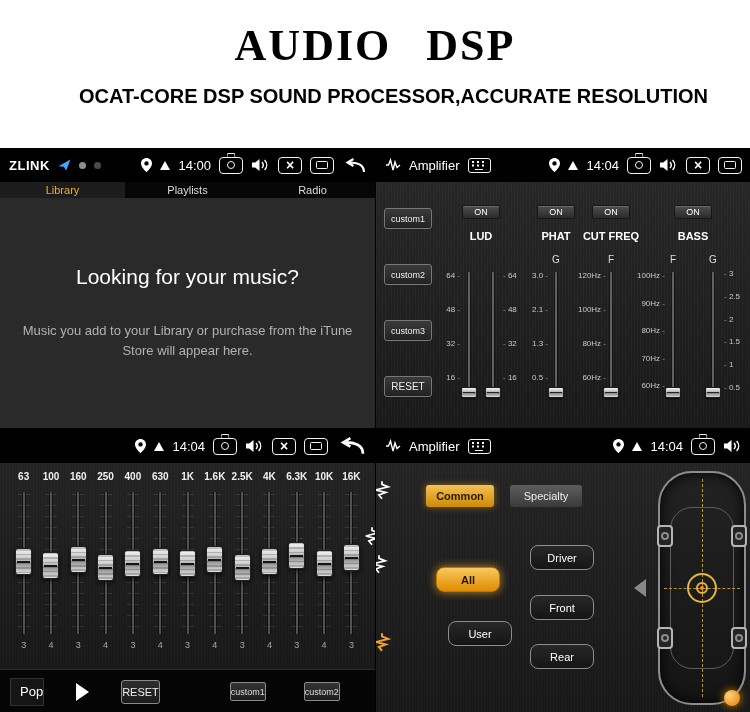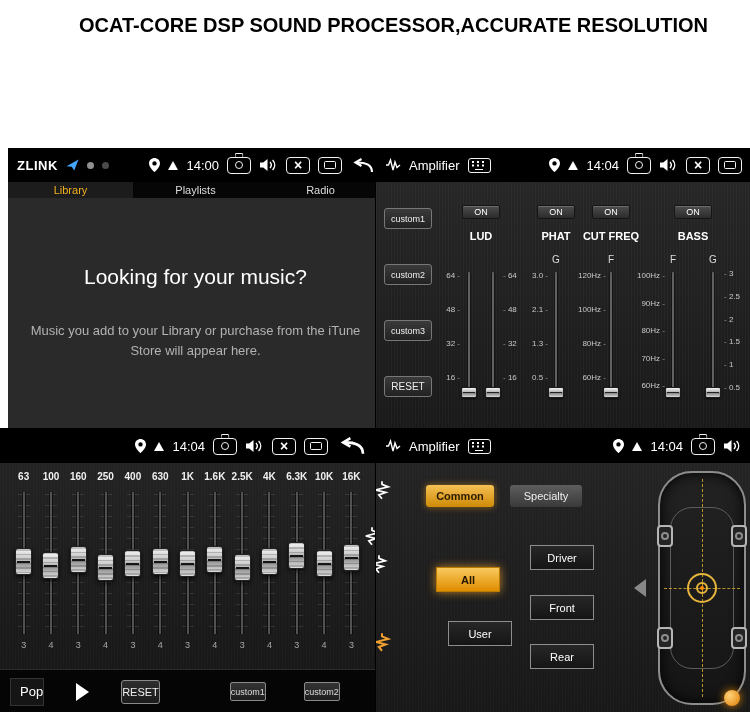--- a/index.html
+++ b/index.html
@@ -7,21 +7,21 @@
          font-family:"Liberation Sans",sans-serif;}
 
   
   .header{position:absolute;left:0;top:0;width:750px;height:148px;background:#fff;text-align:center;}
   .header .title{margin-top:20px;font-family:"Liberation Serif",serif;font-size:44px;font-weight:bold;
                  letter-spacing:2px;word-spacing:22px;color:#000;}
   .header .subtitle{margin-top:14px;font-size:20px;font-weight:bold;color:#000;letter-spacing:0px;padding-left:37px;}
 
   
   .panel{position:absolute;background:#141414;overflow:hidden;}
-  #p-tl{left:8px;top:148px;width:375px;height:280px;}
+  #p-tl{left:0;top:148px;width:375px;height:280px;}
   #p-tr{left:375px;top:148px;width:375px;height:280px;border-left:1px solid #000;}
   #p-bl{left:0;top:428px;width:375px;height:284px;border-top:1px solid #000;}
   #p-br{left:375px;top:428px;width:375px;height:284px;border-left:1px solid #000;border-top:1px solid #000;}
 
   
   .statusbar{height:34px;background:#000;display:flex;align-items:center;gap:8px;padding:0 9px;color:#fff;font-size:13px;}
   .sb-spacer{flex:1;}
   .brand{font-weight:bold;font-size:13px;letter-spacing:.5px;}
   .sb-title{font-size:13px;color:#fff;}
   .sb-time{font-size:13px;color:#fff;}
@@ -109,21 +109,21 @@
   
   .spk-body{position:absolute;top:34px;left:0;right:0;bottom:0;
     background:repeating-linear-gradient(90deg,rgba(255,255,255,.02) 0 1px,rgba(0,0,0,0) 1px 3px),
                linear-gradient(180deg,#242424,#181818);}
   .vstrip{position:absolute;left:-6px;transform:rotate(90deg);}
   .tab{position:absolute;top:22px;height:22px;border-radius:3px;display:flex;align-items:center;justify-content:center;
        font-size:11px;box-sizing:border-box;}
   .tab-common{left:50px;width:68px;background:linear-gradient(180deg,#f6c055,#cd8a06);color:#2b1c00;font-weight:bold;
               box-shadow:0 0 7px rgba(242,167,27,.55);}
   .tab-spec{left:134px;width:72px;background:linear-gradient(180deg,#5d5d5d,#3a3a3a);color:#eee;}
-  .spk-btn{position:absolute;width:64px;height:25px;border-radius:0;display:flex;align-items:center;justify-content:center;
+  .spk-btn{position:absolute;width:64px;height:25px;border-radius:8px;display:flex;align-items:center;justify-content:center;
            font-size:11px;box-sizing:border-box;}
   .spk-btn.darkb{background:linear-gradient(180deg,#272727,#151515);border:1px solid #8d8d8d;color:#fff;}
   .spk-btn.orangeb{background:linear-gradient(180deg,#f8c95e,#e08c00);color:#231500;font-weight:bold;
                    border:1px solid #b97a00;box-shadow:0 0 10px rgba(240,163,42,.75);}
   .chev{position:absolute;left:258px;top:116px;width:0;height:0;border-top:9px solid transparent;
         border-bottom:9px solid transparent;border-right:12px solid #9a9a9a;opacity:.85;}
   .car{position:absolute;left:282px;top:8px;width:88px;height:234px;border:2px solid #8d8d8d;border-radius:34px;
        background:linear-gradient(180deg,#222,#151515);box-shadow:inset 0 0 14px #000;box-sizing:border-box;}
   .car-roof{position:absolute;left:10px;right:10px;top:34px;bottom:34px;border:1px solid #5c5c5c;border-radius:22px;}
   .car-hline{position:absolute;left:4px;right:4px;top:50%;border-top:1px dashed #caa12c;opacity:.9;}
@@ -139,20 +139,21 @@
   .spk-tl{left:-3px;top:52px;} .spk-tr{right:-3px;top:52px;} .spk-bl{left:-3px;top:154px;} .spk-br{right:-3px;top:154px;}
   .glow-dot{position:absolute;right:4px;bottom:-3px;width:16px;height:16px;border-radius:50%;
             background:radial-gradient(circle at 35% 35%,#ffd27a,#e07b00);box-shadow:0 0 9px rgba(255,150,0,.85);}
 </style>
 </head>
 <body>
 
 <div class="stage">
 
   <div class="header">
+    <div class="title">AUDIO DSP</div>
     <div class="subtitle">OCAT-CORE DSP SOUND PROCESSOR,ACCURATE RESOLUTION</div>
   </div>
 
   <div class="panel" id="p-tl">
     <div class="statusbar">
       <span class="brand">ZLINK</span>
       <span class="svgicon">
         <svg width="13" height="12" viewBox="0 0 13 12">
             <path d="M0.5 7.2 L12.5 0.5 L8.2 11.5 L5.8 7.8 Z" fill="#45a6ff"></path>
           </svg>

